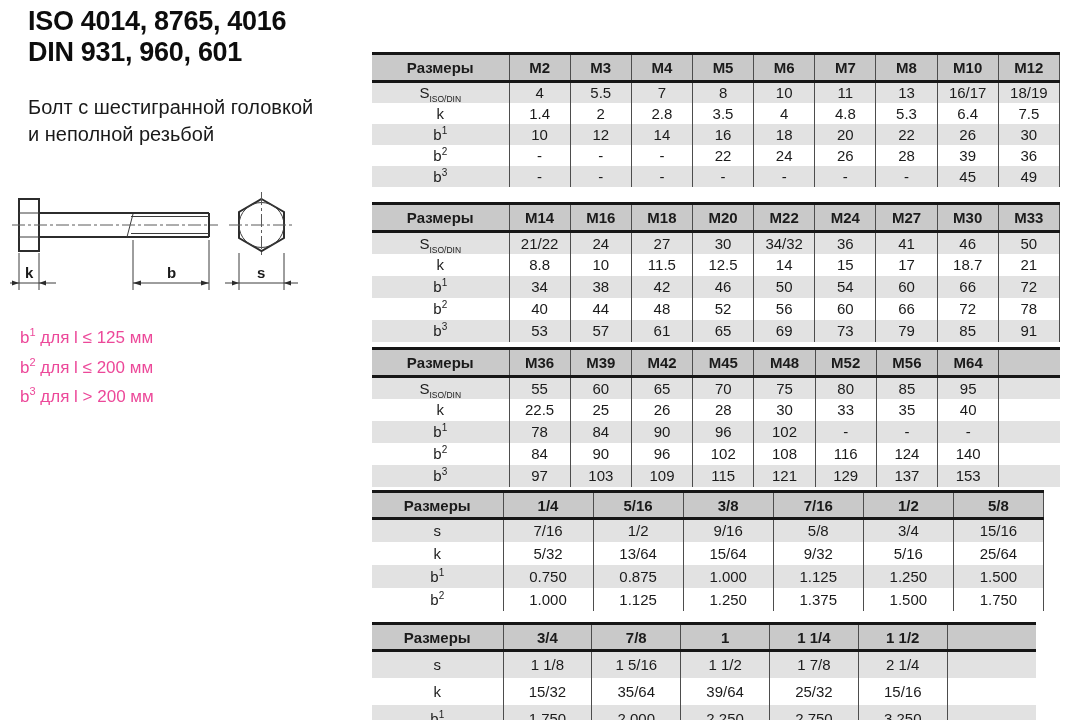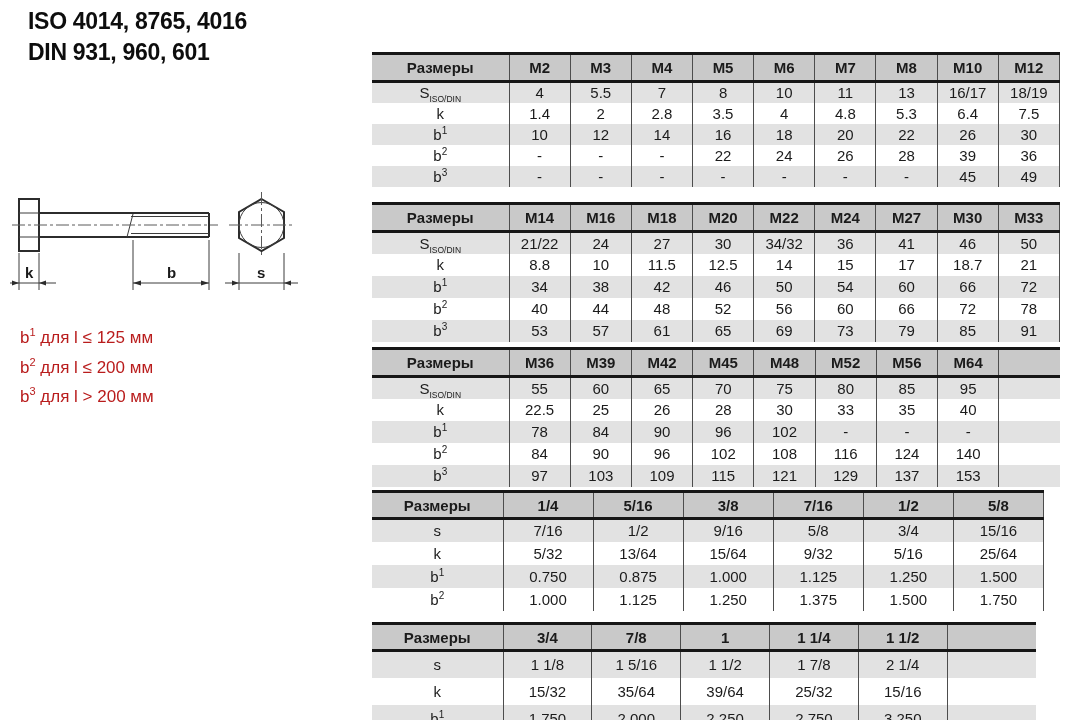--- a/index.html
+++ b/index.html
@@ -1,26 +1,26 @@
 <!DOCTYPE html>
 <html><head>
 <meta charset="utf-8">
 <style>
   html,body{margin:0;padding:0;background:#ffffff;}
   body{width:1067px;height:720px;position:relative;overflow:hidden;
        font-family:"Liberation Sans", sans-serif;color:#1b1b1b;}
 
   
   .left-panel{position:absolute;left:28px;top:6px;width:340px;}
-  .title{font-size:23px;font-weight:bold;line-height:31px;color:#0d0d0d;letter-spacing:-0.3px;}
+  .title{font-size:27px;font-weight:bold;line-height:31px;color:#0d0d0d;letter-spacing:-0.3px;}
   .subtitle{margin-top:26px;font-size:20px;line-height:27px;color:#1a1a1a;}
 
   .drawing{position:absolute;left:10px;top:190px;}
 
-  .notes{position:absolute;left:20px;top:320px;font-size:17px;line-height:25px;color:#b91c1c;}
+  .notes{position:absolute;left:20px;top:320px;font-size:17px;line-height:25px;color:#ec4899;}
   .notes sup{font-size:11px;}
   .note-line{white-space:pre;}
 
   
   .tables-area{position:absolute;left:372px;top:0;width:695px;height:720px;margin-top:47px;}
   .tables-area table{position:absolute;left:0;border-collapse:collapse;table-layout:fixed;}
   .t1,.t2,.t3{width:688px;}
   .t1{top:5px}.t2{top:155px}.t3{top:300px}
   .t4{top:443px;width:672px}
   .t5{top:575px;width:664px}
@@ -53,20 +53,24 @@
   .dwg-arrow{fill:#2c2c2c;stroke:none;}
   .dwg-label{font-family:"Liberation Sans",sans-serif;font-size:15px;font-weight:bold;fill:#1a1a1a;}
 </style>
 </head>
 <body>
 
 <div class="left-panel">
   <div class="title">
     <div>ISO 4014, 8765, 4016</div>
     <div>DIN 931, 960, 601</div>
+  </div>
+  <div class="subtitle">
+    <div>Болт с шестигранной головкой</div>
+    <div>и неполной резьбой</div>
   </div>
 </div>
 
 <svg class="drawing" width="340" height="130" viewBox="0 0 340 130">
 
   <g>
     <rect class="dwg-outline" x="9" y="9" width="20" height="52"></rect>
     <line class="dwg-thin" x1="9" y1="23" x2="29" y2="23"></line>
     <line class="dwg-thin" x1="9" y1="47" x2="29" y2="47"></line>
 

